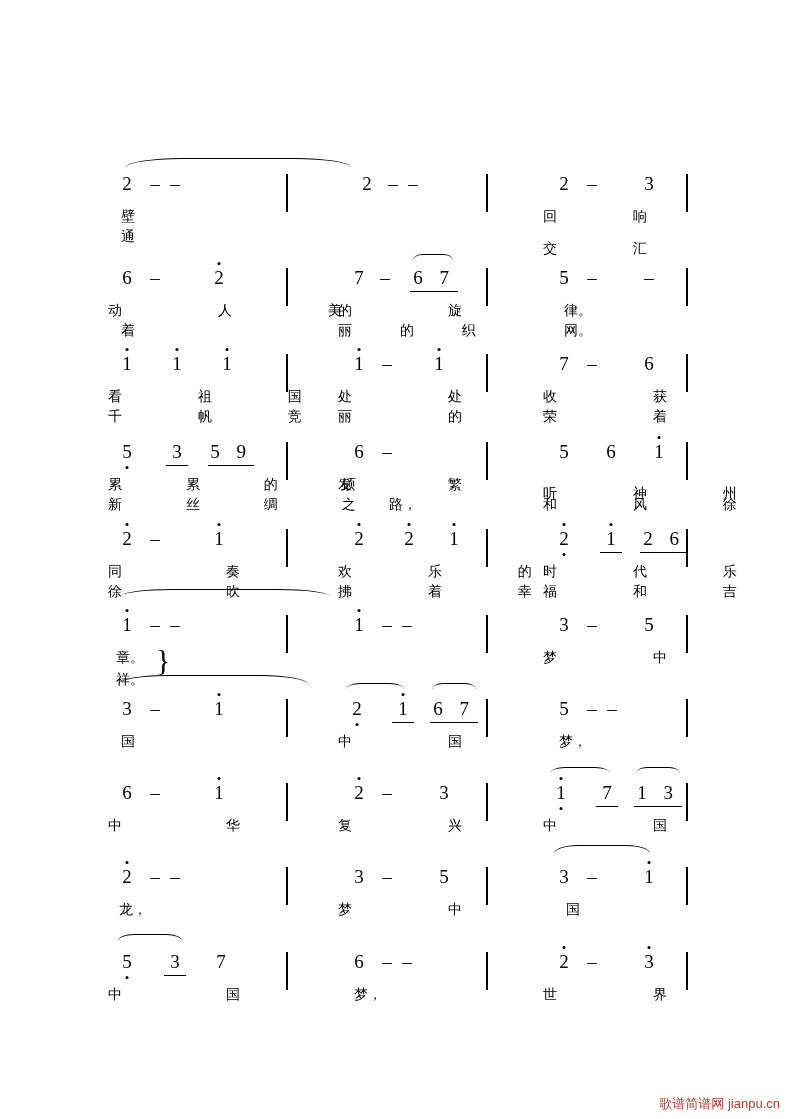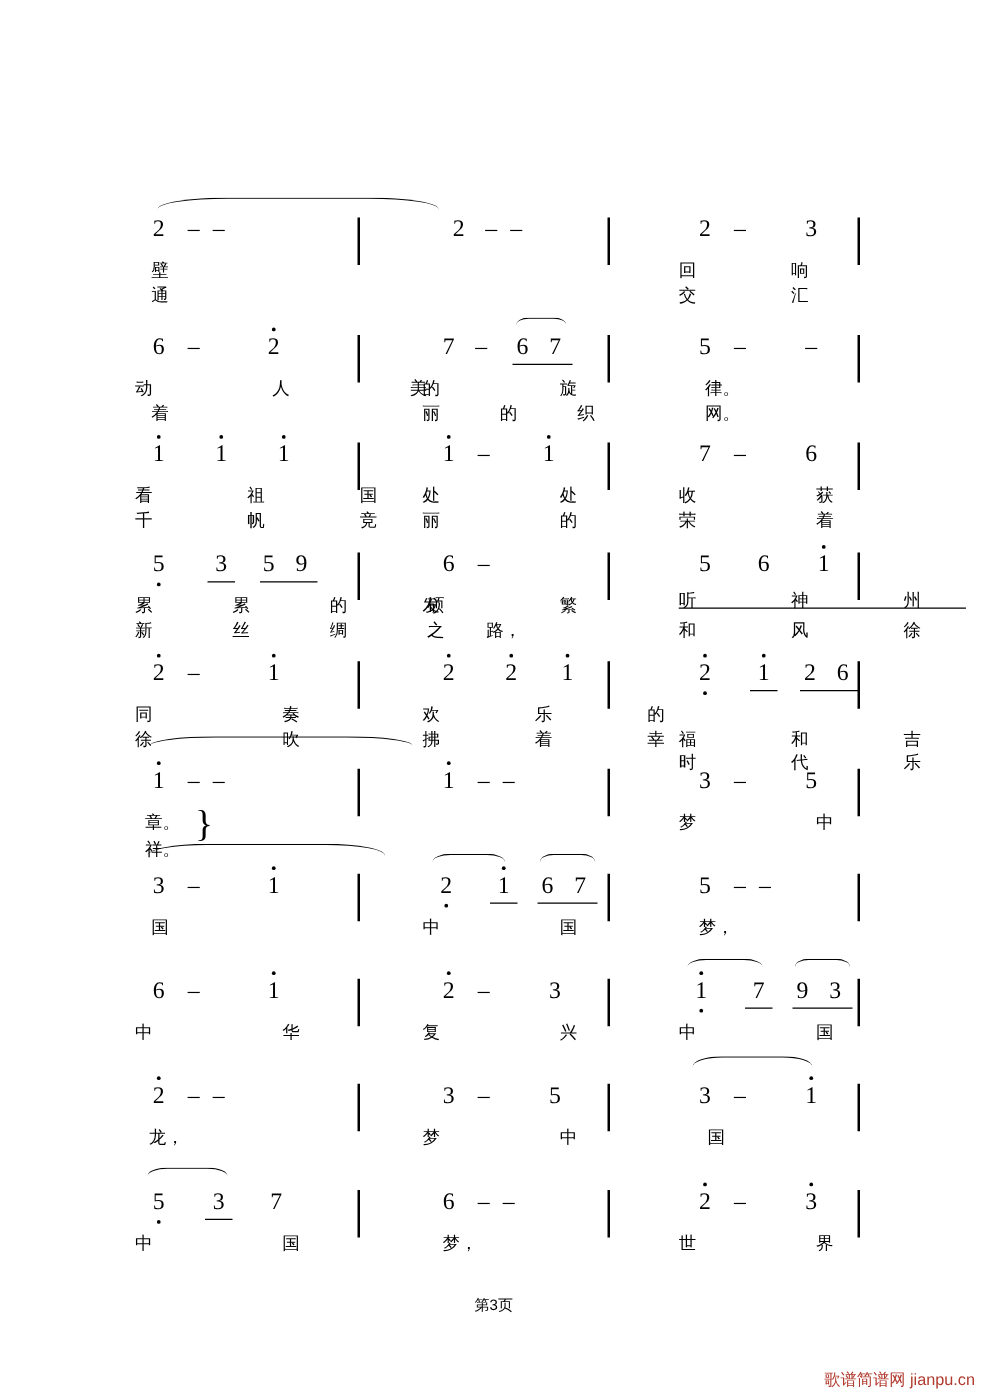--- a/index.html
+++ b/index.html
@@ -116,21 +116,21 @@
       <div class="note" style="left:96px;width:18px;">–</div>
       <div class="note" style="left:116px;width:18px;">–</div>
       <div class="barline" style="left:198px;"></div>
     </div>
 
     <div class="measure" style="left:380px;width:200px;">
       <div class="note" style="left:65px;width:22px;">2</div>
       <div class="note" style="left:95px;width:18px;">–</div>
       <div class="note" style="left:150px;width:22px;">3</div>
       <div class="lyric" style="left:55px;top:36px;width:130px;letter-spacing:36px;">回  响</div>
-      <div class="lyric lyric2" style="left:55px;top:56px;width:130px;letter-spacing:36px;">交  汇</div>
+      <div class="lyric lyric2" style="left:55px;top:68px;width:130px;letter-spacing:36px;">交  汇</div>
       <div class="barline" style="left:198px;"></div>
     </div>
   </div>
 
   <div class="system" style="top:266px;">
     <div class="measure" style="left:0px;width:180px;">
       <div class="note" style="left:8px;width:22px;">6</div>
       <div class="note" style="left:38px;width:18px;">–</div>
       <div class="note dot-top" style="left:100px;width:22px;">2</div>
       <div class="lyric" style="left:0px;top:36px;width:140px;letter-spacing:46px;">动        人  美</div>
@@ -202,21 +202,21 @@
       <div class="note" style="left:90px;width:18px;">–</div>
       <div class="lyric" style="left:50px;top:36px;width:130px;letter-spacing:46px;">发    繁</div>
       <div class="lyric lyric2" style="left:50px;top:56px;width:130px;">路，</div>
       <div class="barline" style="left:198px;"></div>
     </div>
 
     <div class="measure" style="left:380px;width:200px;">
       <div class="note" style="left:65px;width:22px;">5</div>
       <div class="note" style="left:112px;width:22px;">6</div>
       <div class="note dot-top" style="left:160px;width:22px;">1</div>
-      <div class="lyric" style="left:55px;top:32px;width:140px;letter-spacing:36px;text-decoration:underline;">听  神  州</div>
+      <div class="lyric" style="left:55px;top:45px;width:140px;letter-spacing:36px;">听  神  州</div>
       <div class="lyric lyric2" style="left:55px;top:56px;width:140px;letter-spacing:36px;">和  风  徐</div>
       <div class="barline" style="left:198px;"></div>
     </div>
   </div>
 
   <div class="system" style="top:527px;">
     <div class="measure" style="left:0px;width:180px;">
       <div class="note dot-top" style="left:8px;width:22px;">2</div>
       <div class="note" style="left:38px;width:18px;">–</div>
       <div class="note dot-top" style="left:100px;width:22px;">1</div>
@@ -232,21 +232,21 @@
       <div class="note dot-top" style="left:155px;width:22px;">1</div>
       <div class="lyric" style="left:50px;top:36px;width:140px;letter-spacing:36px;">欢  乐  的</div>
       <div class="lyric lyric2" style="left:50px;top:56px;width:140px;letter-spacing:36px;">拂  着  幸</div>
       <div class="barline" style="left:198px;"></div>
     </div>
 
     <div class="measure" style="left:380px;width:200px;">
       <div class="note dot-top dot-bot" style="left:65px;width:22px;">2</div>
       <div class="note dot-top under1" style="left:112px;width:22px;">1</div>
       <div class="note under1" style="left:152px;width:48px;letter-spacing:6px;">2 6</div>
-      <div class="lyric" style="left:55px;top:36px;width:140px;letter-spacing:36px;margin-top:38px;">时  代  乐</div>
+      <div class="lyric" style="left:55px;top:36px;width:140px;letter-spacing:36px;">时  代  乐</div>
       <div class="lyric lyric2" style="left:55px;top:56px;width:140px;letter-spacing:36px;">福  和  吉</div>
       <div class="barline" style="left:198px;"></div>
     </div>
   </div>
 
   <div class="system" style="top:613px;">
     <div class="measure" style="left:0px;width:180px;">
       <div class="note dot-top" style="left:8px;width:22px;">1</div>
       <div class="note" style="left:38px;width:18px;">–</div>
       <div class="note" style="left:58px;width:18px;">–</div>
@@ -317,21 +317,21 @@
       <div class="note" style="left:145px;width:22px;">3</div>
       <div class="lyric" style="left:50px;top:36px;width:130px;letter-spacing:46px;">复    兴</div>
       <div class="barline" style="left:198px;"></div>
     </div>
 
     <div class="measure" style="left:380px;width:200px;">
       <div class="slur" style="left:62px;top:-14px;width:60px;height:12px;"></div>
       <div class="note dot-top dot-bot" style="left:62px;width:22px;">1</div>
       <div class="note under1" style="left:108px;width:22px;">7</div>
       <div class="slur" style="left:148px;top:-14px;width:44px;height:12px;"></div>
-      <div class="note under1" style="left:146px;width:48px;letter-spacing:6px;">9 3</div>
+      <div class="note under1" style="left:146px;width:48px;letter-spacing:6px;">1 3</div>
       <div class="lyric" style="left:55px;top:36px;width:140px;letter-spacing:46px;">中    国</div>
       <div class="barline" style="left:198px;"></div>
     </div>
   </div>
 
   <div class="system" style="top:865px;">
     <div class="measure" style="left:0px;width:180px;">
       <div class="note dot-top" style="left:8px;width:22px;">2</div>
       <div class="note" style="left:38px;width:18px;">–</div>
       <div class="note" style="left:58px;width:18px;">–</div>
@@ -377,19 +377,18 @@
 
     <div class="measure" style="left:380px;width:200px;">
       <div class="note dot-top" style="left:65px;width:22px;">2</div>
       <div class="note" style="left:95px;width:18px;">–</div>
       <div class="note dot-top" style="left:150px;width:22px;">3</div>
       <div class="lyric" style="left:55px;top:36px;width:130px;letter-spacing:46px;">世    界</div>
       <div class="barline" style="left:198px;"></div>
     </div>
   </div>
 
-  <div class="pagenum">第3页</div>
 
   <div class="watermark">
     <span>歌谱简谱网 jianpu.cn</span>
   </div>
 
 </div>
 
 </body></html>

